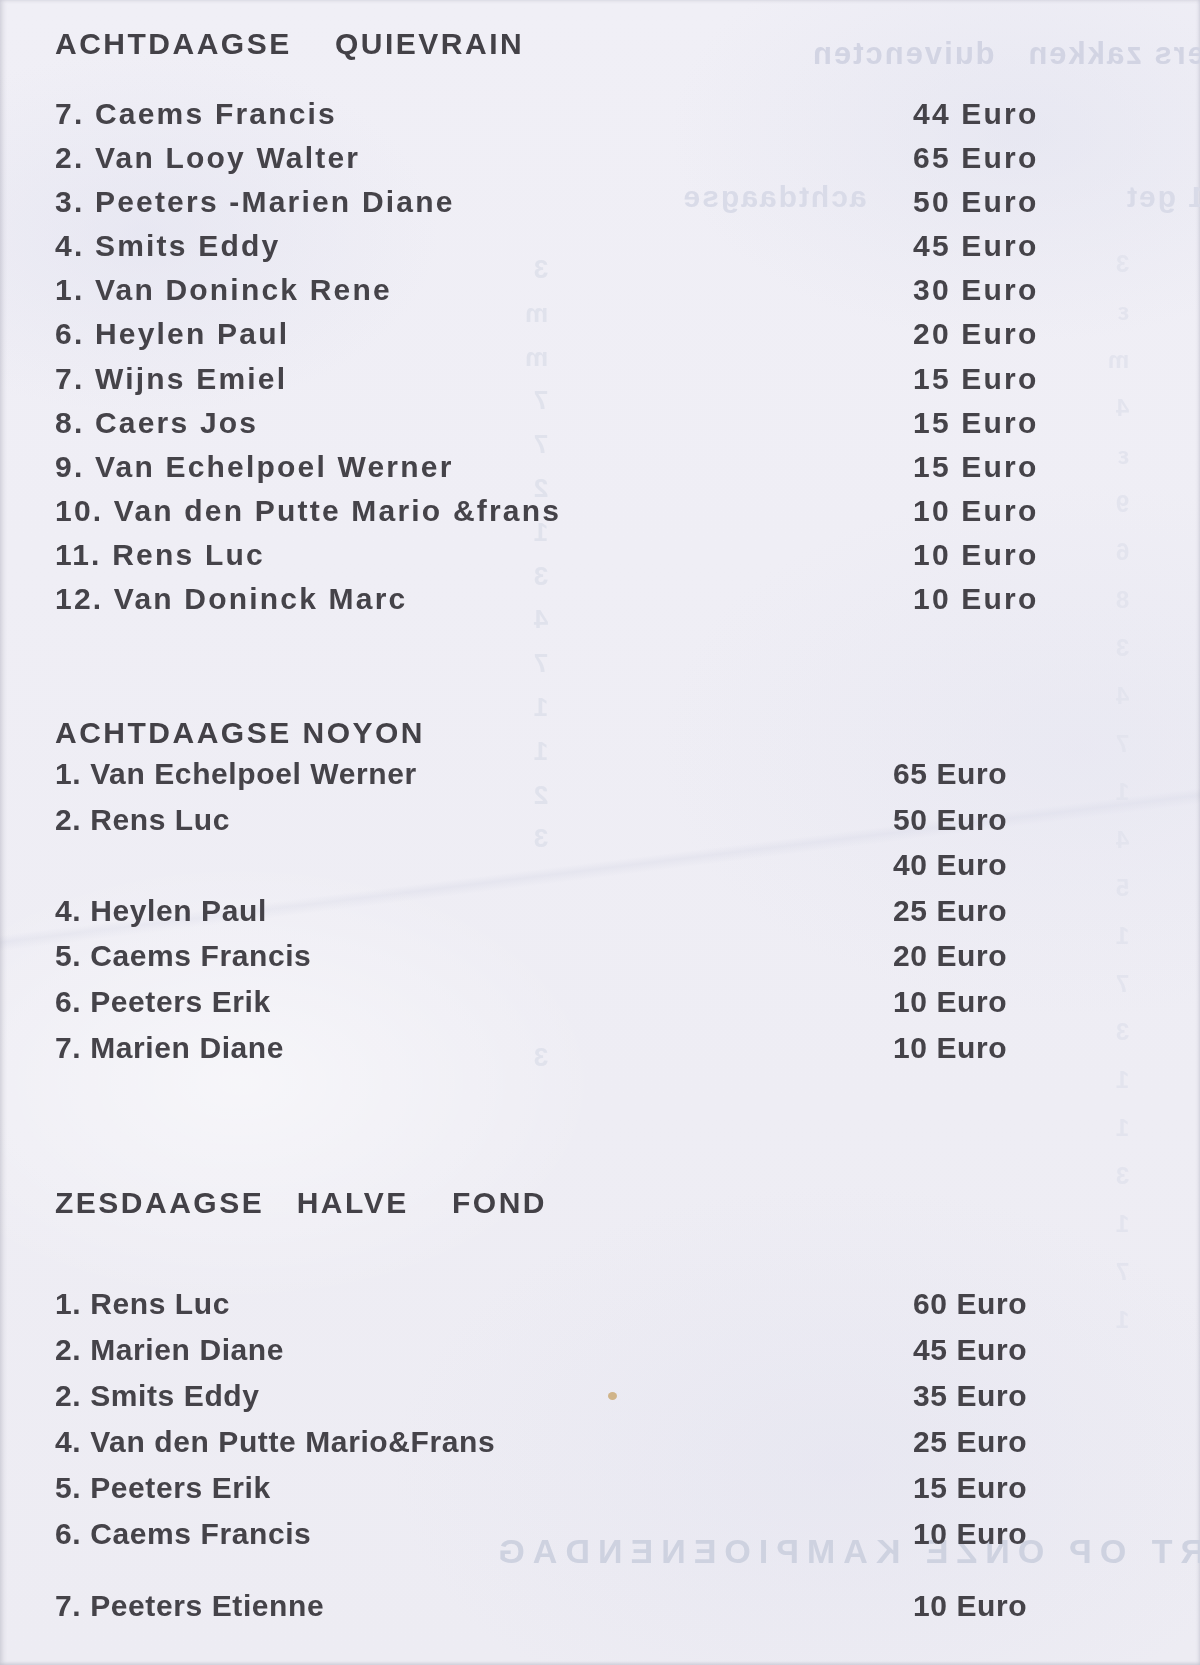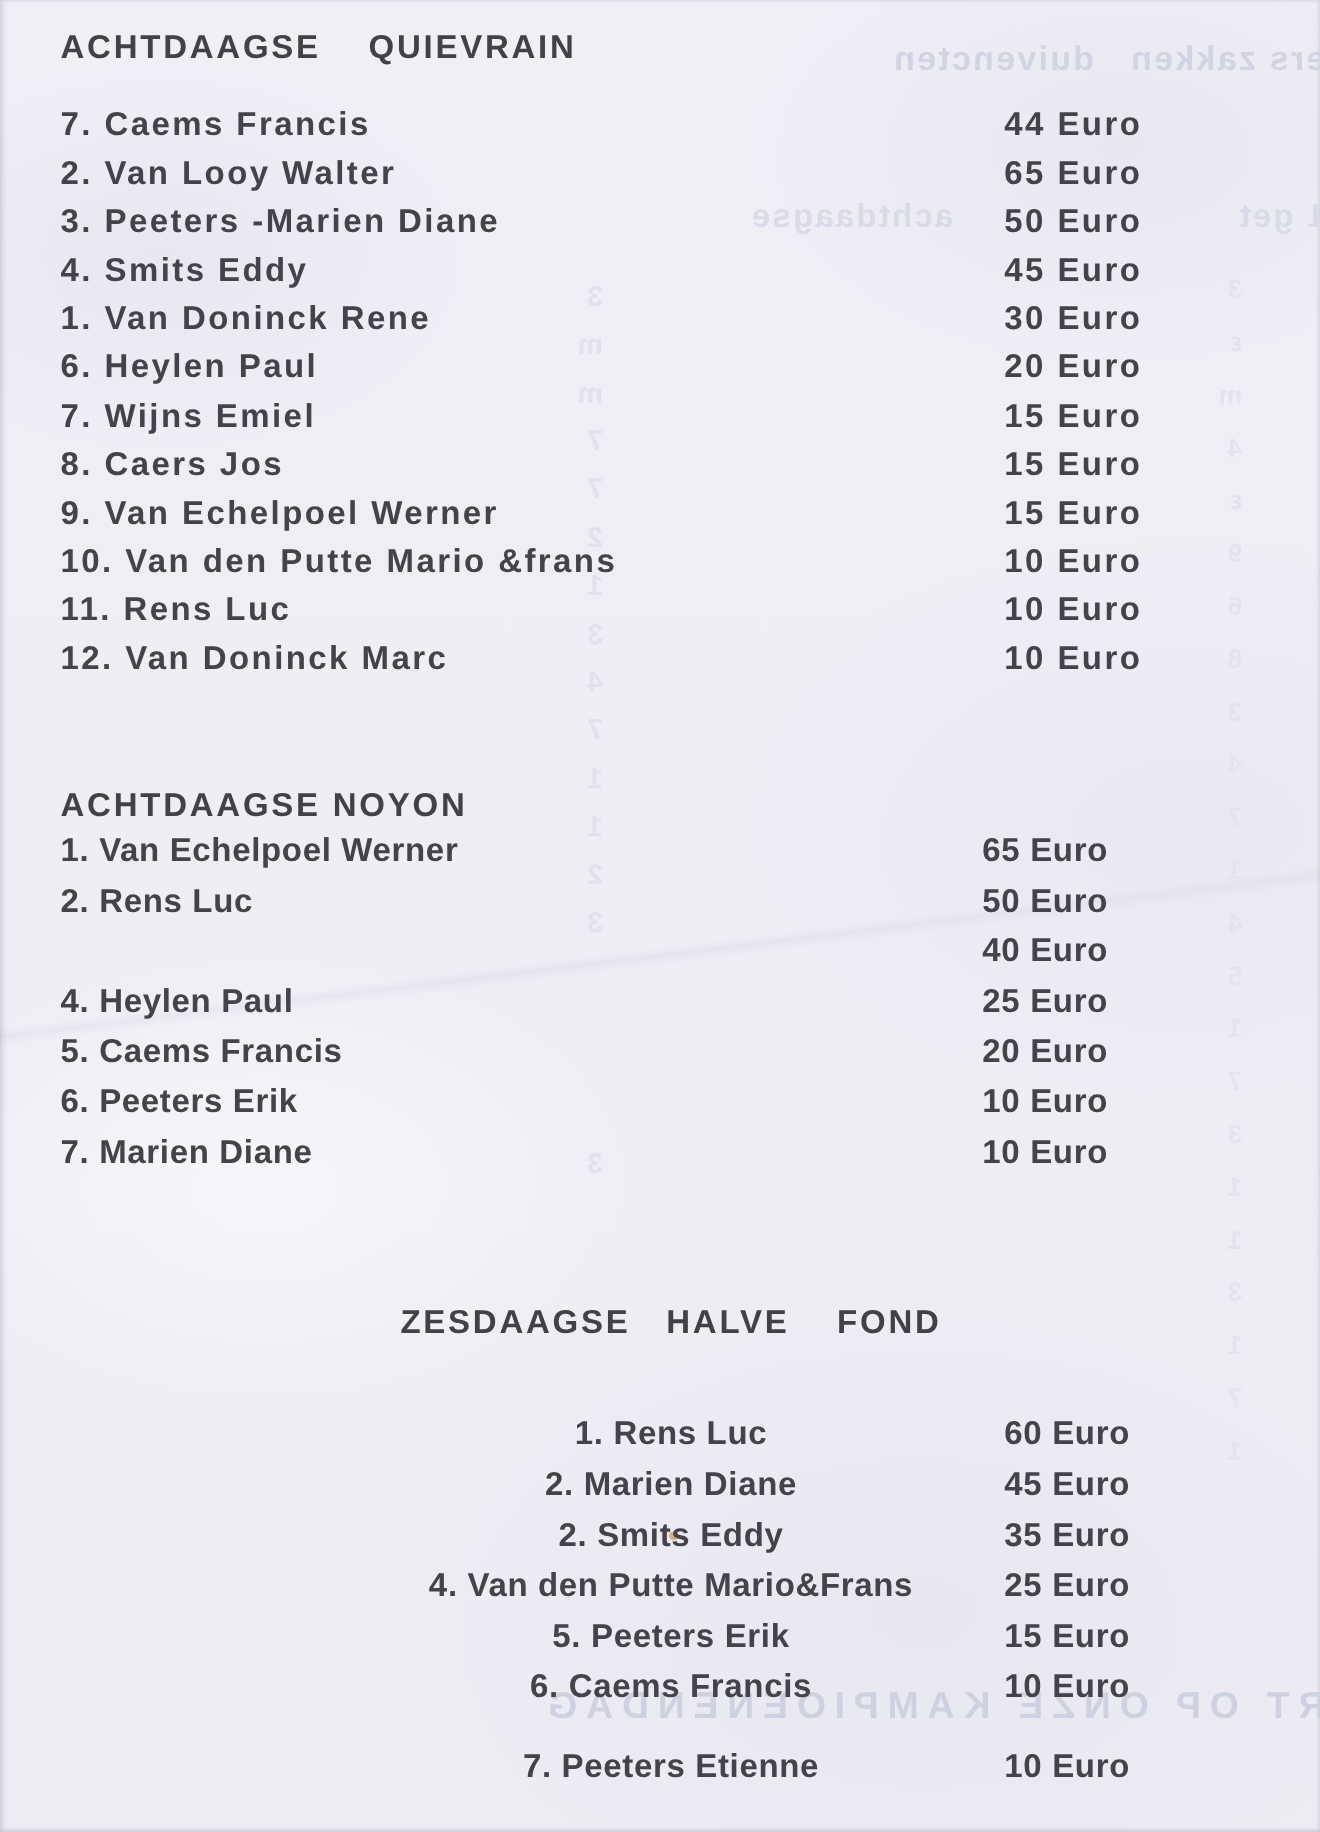--- a/index.html
+++ b/index.html
@@ -32,21 +32,21 @@
   #sec1{top:26px;}
   #sec1 .rows{margin-top:30px;}
   #sec1 .row{height:44.1px;line-height:44.1px;font-size:30px;letter-spacing:2.2px;}
   #sec1 .amt{left:858px;}
   
   #sec2{top:715px;}
   #sec2 .rows{}
   #sec2 .row{height:45.6px;line-height:45.6px;font-size:30px;letter-spacing:0.6px;}
   #sec2 .amt{left:838px;}
   
-  #sec3{top:1185px;text-align:center;}
+  #sec3{top:1185px;}
   #sec3 .rows{margin-top:60px;}
   #sec3 .row{height:46px;line-height:46px;font-size:30px;letter-spacing:0.6px;}
   #sec3 .amt{left:858px;}
   #sec3 .row.gap{margin-top:26px;}
   
   .bleed{
     position:absolute;
     transform:scaleX(-1);
     font-weight:bold;
     white-space:pre;

